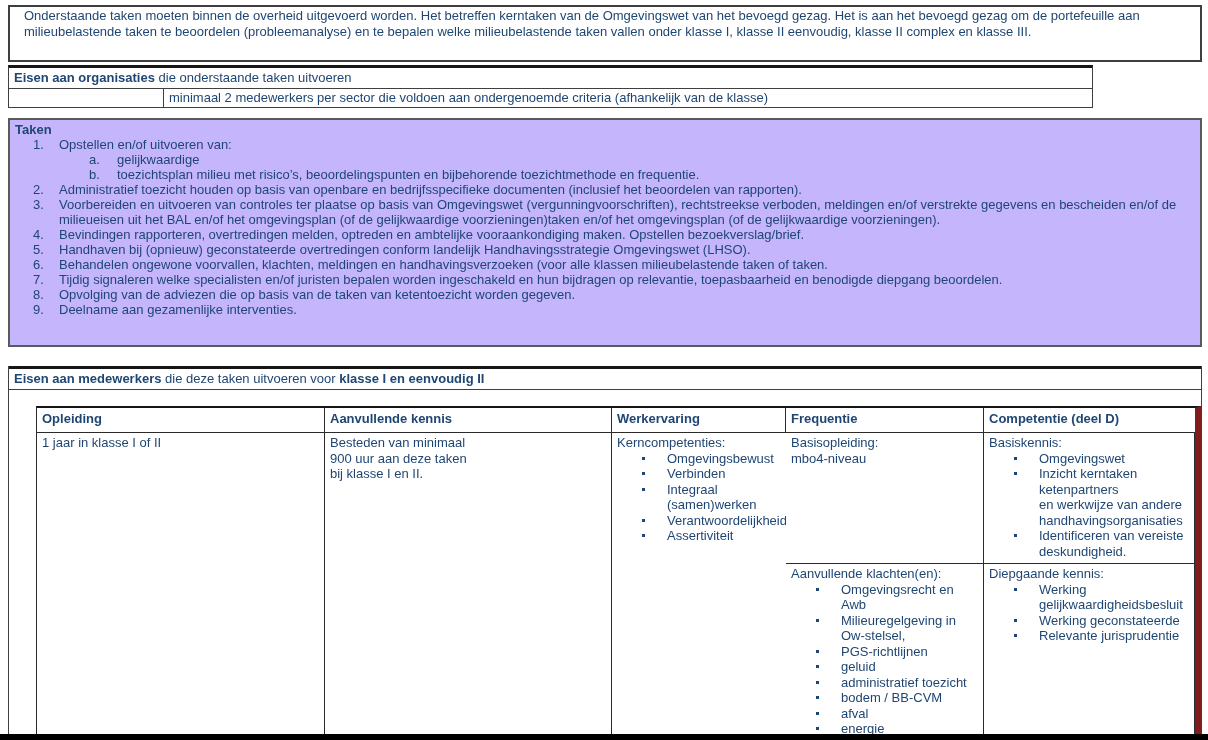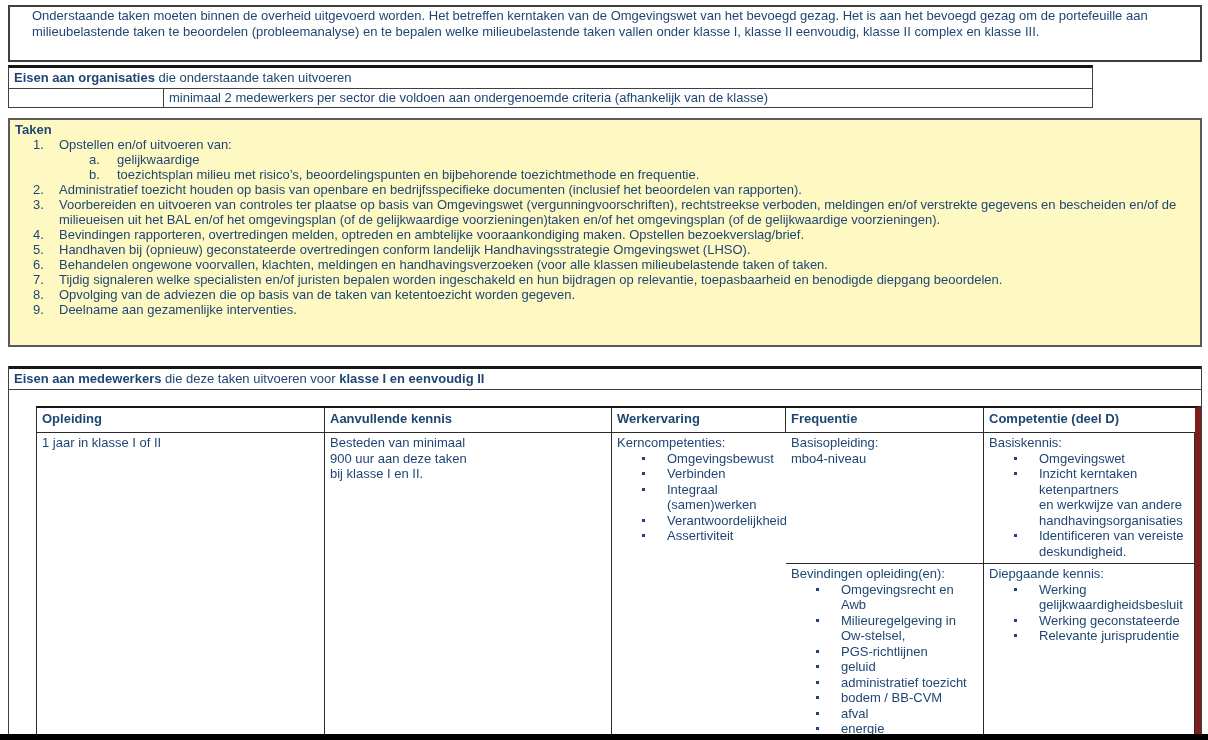--- a/index.html
+++ b/index.html
@@ -9,42 +9,42 @@
     background: #ffffff;
     font-family: "Liberation Sans", sans-serif;
     color: #1f4673;
     font-size: 13px;
     position: relative;
     overflow: hidden;
   }
   .intro-box {
     position: absolute; left: 8px; top: 5px; width: 1194px; height: 57px;
     border: 2px solid #3f3f3f;
-    padding: 1px 22px;
+    padding: 1px 14px;
     line-height: 15.5px;
   }
   
   .org-table {
     position: absolute; left: 8px; top: 65px; width: 1085px;
     border: 1px solid #3f3f3f;
     border-top: 3px solid #161616;
   }
   .org-header {
     padding: 2px 5px 3px 5px;
     border-bottom: 1px solid #3f3f3f;
     line-height: 15px;
   }
   .org-row { display: flex; }
   .org-cell-empty { width: 155px; flex: none; border-right: 1px solid #3f3f3f; }
   .org-cell-value { flex: 1; padding: 1px 5px 2px 5px; line-height: 15px; }
   .b { font-weight: bold; }
   
   .taken-box {
     position: absolute; left: 8px; top: 118px; width: 1194px; height: 229px;
-    background: #fef9c3;
+    background: #c4b5fd;
     border: 2px solid #5a5a5a;
     padding: 2px 6px 8px 5px;
     line-height: 15px;
   }
   .taken-title { font-weight: bold; }
   .t-item { display: flex; }
   .t-num { flex: none; width: 26px; margin-left: 18px; }
   .t-num-sub { flex: none; width: 28px; margin-left: 74px; }
   .t-text { flex: 1; }
   
@@ -210,21 +210,21 @@
           <div>Kerncompetenties:</div>
           <div class="bitem">Omgevingsbewust</div>
           <div class="bitem">Verbinden</div>
           <div class="bitem">Integraal
 (samen)werken</div>
           <div class="bitem">Verantwoordelijkheid</div>
           <div class="bitem">Assertiviteit</div>
         </div>
 
         <div class="cell rcell">
-          <div>Bevindingen opleiding(en):</div>
+          <div>Aanvullende klachten(en):</div>
           <div class="bitem">Omgevingsrecht en Awb</div>
           <div class="bitem">Milieuregelgeving in Ow-stelsel,</div>
           <div class="bitem">PGS-richtlijnen</div>
           <div class="bitem">geluid</div>
           <div class="bitem">administratief toezicht</div>
           <div class="bitem">bodem / BB-CVM</div>
           <div class="bitem">afval</div>
           <div class="bitem">energie</div>
 
         </div>

